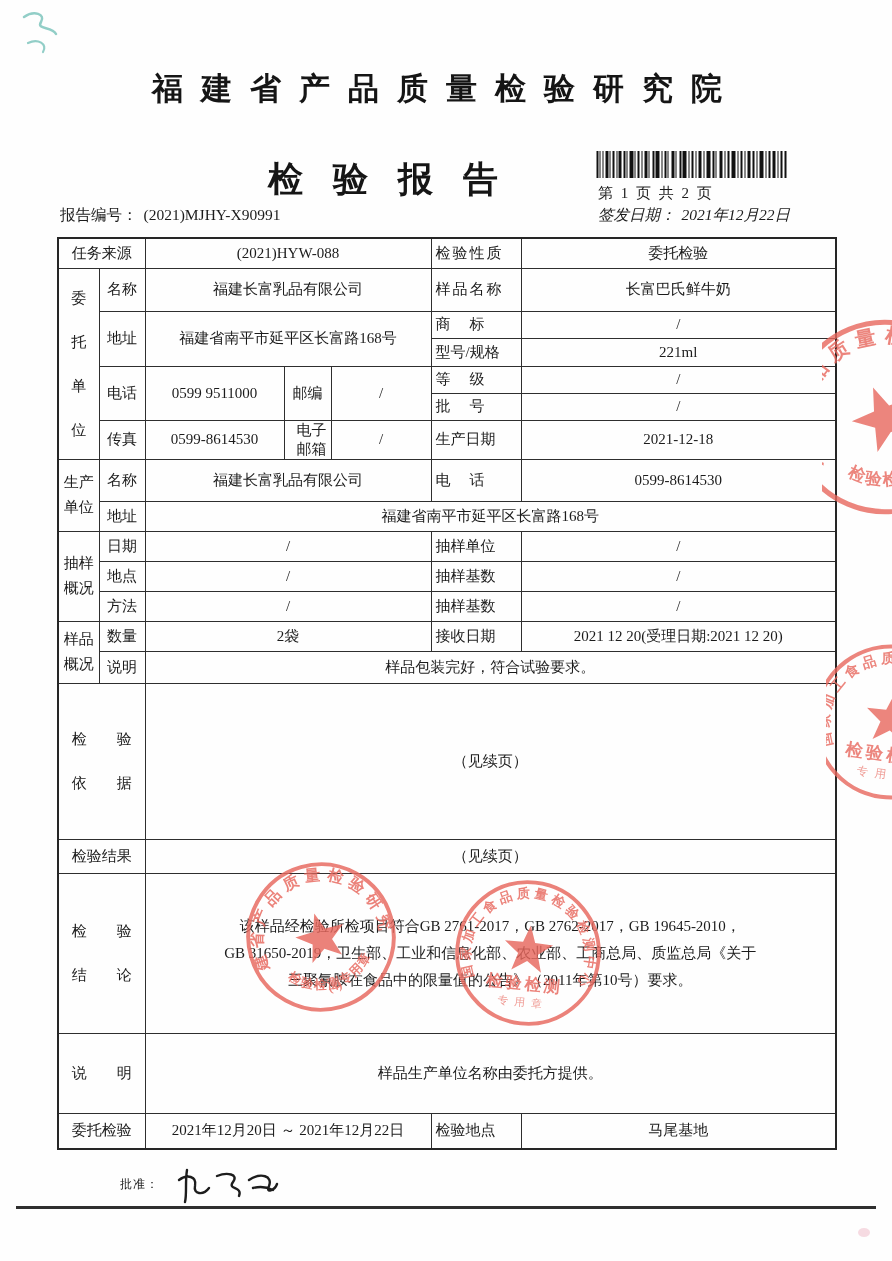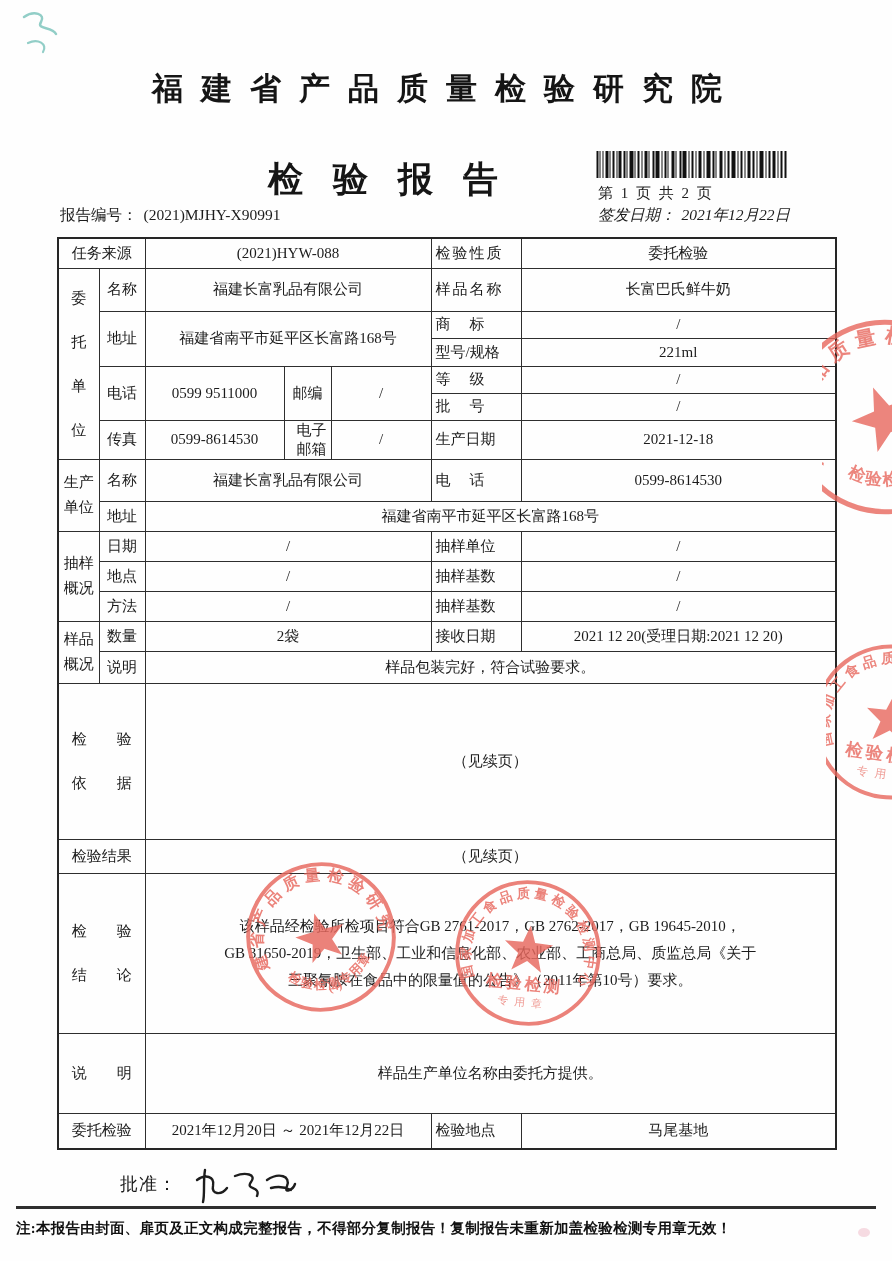--- a/index.html
+++ b/index.html
@@ -35,21 +35,21 @@
   td.conc{line-height:27px;padding-left:8px;padding-right:6px;}
 
   
   .stamp{position:absolute;opacity:.82;pointer-events:none;}
   .stamp svg{display:block;}
   .clipbox{position:absolute;overflow:hidden;pointer-events:none;}
   .clipbox .stamp{position:absolute;}
 
   
   .siggroup{display:flex;align-items:center;position:absolute;}
-  .siggroup .slabel{font-size:18px;margin-right:14px;letter-spacing:1px;}
+  .siggroup .slabel{font-size:12px;margin-right:14px;letter-spacing:1px;}
   .rule{left:16px;top:1206px;width:860px;height:3px;background:#2f2f2f;}
   .footnote{left:16px;top:1219px;width:866px;font-size:14.5px;font-weight:bold;
             letter-spacing:.3px;color:#111;}
   .tealmark{left:16px;top:5px;opacity:.55;}
   .pinkspeck{left:858px;top:1228px;width:12px;height:9px;background:#e89cae;opacity:.35;
              border-radius:50%;}
 </style>
 </head>
 <body>
 
@@ -332,16 +332,15 @@
     <svg width="110" height="44" viewBox="0 0 110 44">
       <g fill="none" stroke="#1d1d1d" stroke-width="2.4" stroke-linecap="round">
         <path d="M14,8 C12,20 14,32 12,40 M6,18 C14,12 24,14 22,24 C20,32 30,34 36,26"></path>
         <path d="M44,14 C54,10 66,12 60,20 C54,28 70,24 66,34"></path>
         <path d="M76,18 C88,10 100,14 96,24 C92,32 102,28 104,22 M80,26 C88,24 96,26 100,28"></path>
       </g>
     </svg>
   </div>
 
   <div class="abs rule"></div>
-  <div class="abs footnote">注:本报告由封面、扉页及正文构成完整报告，不得部分复制报告！复制报告未重新加盖检验检测专用章无效！</div>
   <div class="abs pinkspeck"></div>
 
 </div>
 
 </body></html>

